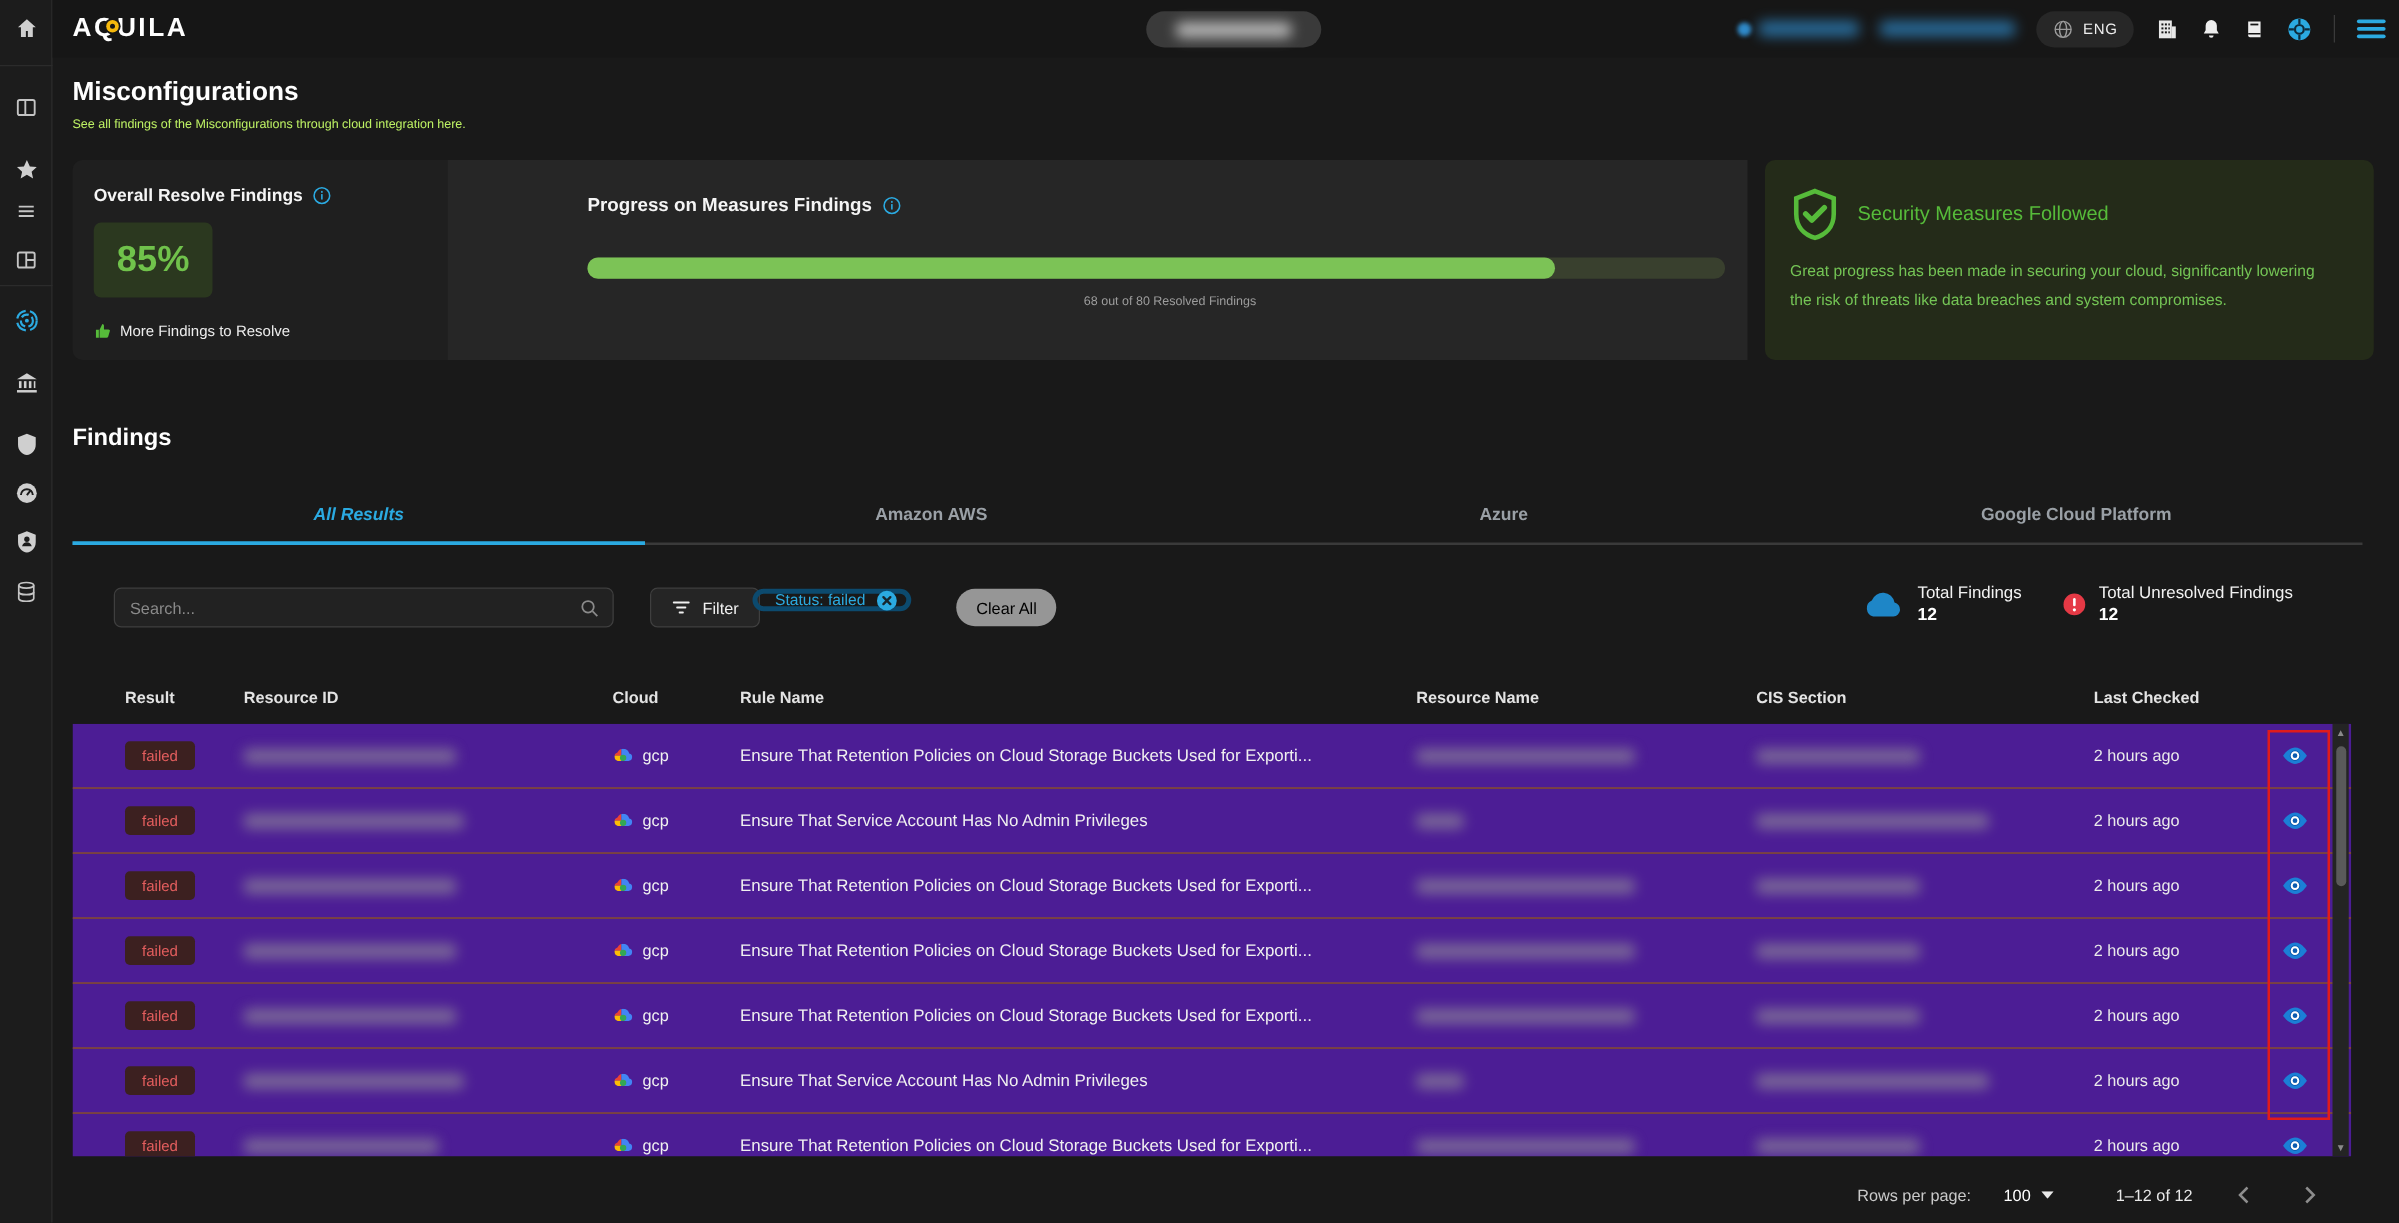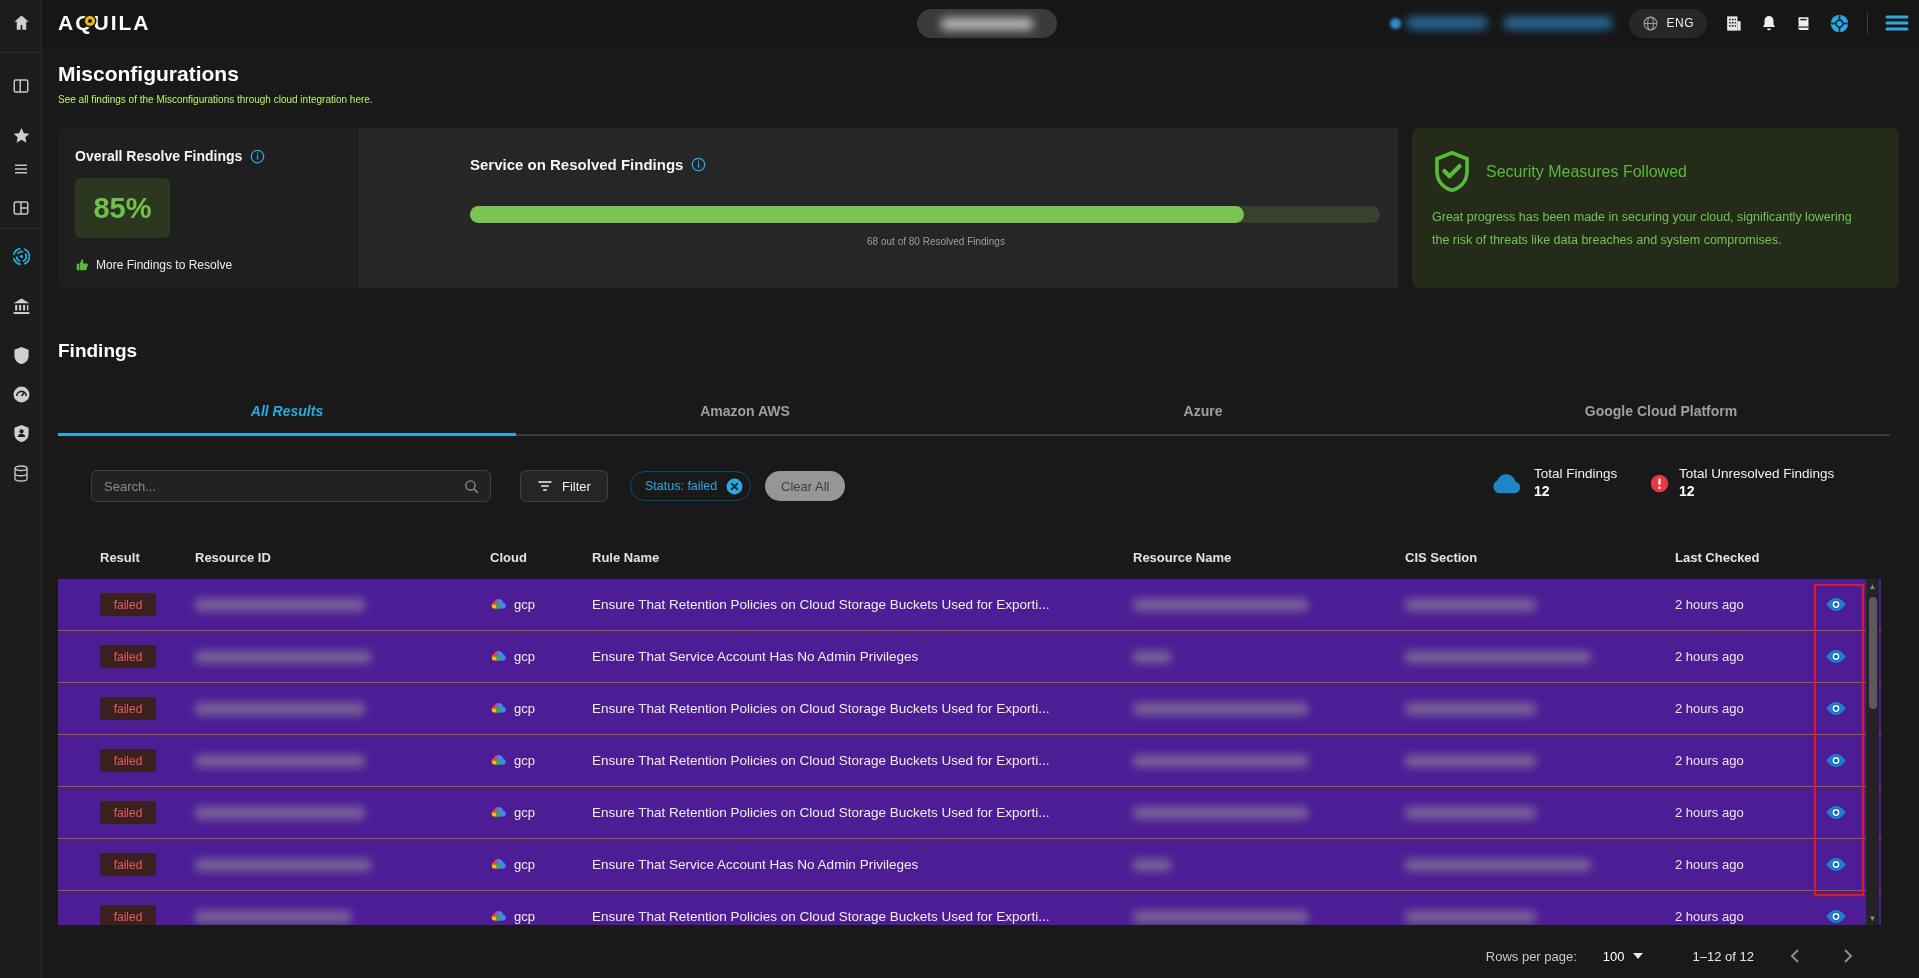--- a/index.html
+++ b/index.html
@@ -75,26 +75,26 @@
   #toolbar { left:58px; top:470px; width:1832px; height:40px; }
   #search-box { position:absolute; left:33px; top:0; width:400px; height:32px; background:#222;
                 border:1px solid #3f3f3f; border-radius:6px; display:flex; align-items:center; }
   #search-box input { flex:1; background:transparent; border:none; outline:none; color:#ddd;
                       font-size:13px; padding:0 12px; font-family:inherit; }
   #search-box input::placeholder { color:#8a8a8a; }
   #search-box .sicon { margin-right:10px; }
   #filter-btn { position:absolute; left:462px; top:0; height:32px; padding:0 16px; background:#252525;
                 border:1px solid #3f3f3f; border-radius:6px; display:flex; align-items:center; gap:9px;
                 font-size:13px; color:#f0f0f0; cursor:pointer; }
-  #status-chip { position:absolute; left:572px; top:1px; height:30px; padding:0 6px 0 14px;
-                 border:1px solid #0c4a6e; border-radius:16px; display:flex; align-items:center; gap:8px;
+  #status-chip { position:absolute; left:544px; top:1px; height:18px; padding:0 6px 0 14px;
+                 border:4px solid #0c4a6e; border-radius:16px; display:flex; align-items:center; gap:8px;
                  cursor:pointer; }
   #status-chip span { font-size:12.5px; color:#2baae1; }
   #clear-all-btn { position:absolute; left:707px; top:1px; height:30px; padding:0 16px; background:#969696;
-                   border:none; border-radius:16px; font-size:13px; color:#404040; font-family:inherit;
+                   border:none; border-radius:16px; font-size:13px; color:#000000; font-family:inherit;
                    display:flex; align-items:center; cursor:pointer; }
   .stat { position:absolute; top:-4px; display:flex; align-items:flex-start; gap:10px; }
   #stat-total { left:1432px; }
   #stat-unresolved { left:1592px; }
   .stat .lab { font-size:13.5px; color:#f2f2f2; }
   .stat .val { font-size:14px; font-weight:bold; color:#fff; margin-top:2px; }
 
   
   #table { left:58px; top:535px; width:1832px; }
   #thead { display:grid; grid-template-columns:95px 295px 102px 541px 272px 270px 143px 46px;
@@ -313,21 +313,21 @@
   <div id="overall-note">
     <svg width="14" height="14" viewBox="0 0 24 24">
         <path d="M3 10h4v11H3z M8 21h9.5a2.5 2.5 0 0 0 2.4-1.8l2-7A2 2 0 0 0 20 9.5h-6V4.2A2.2 2.2 0 0 0 11.8 2L8 10z" fill="#56bb3a"></path>
       </svg>
     <span>More Findings to Resolve</span>
   </div>
 </div>
 
 <div class="abs" id="card-progress">
   <div class="card-title">
-    <span>Service on Resolved Findings</span>
+    <span>Progress on Measures Findings</span>
     <svg width="15" height="15" viewBox="0 0 24 24">
         <circle cx="12" cy="12" r="10" fill="none" stroke="#2baae1" stroke-width="2"></circle>
         <rect x="11" y="10" width="2" height="7" fill="#2baae1"></rect>
         <rect x="11" y="6" width="2" height="2.4" fill="#2baae1"></rect>
       </svg>
   </div>
   <div id="progress-track">
     <div id="progress-fill" style="width: 85%;"></div>
   </div>
   <div id="progress-caption">68 out of 80 Resolved Findings</div>

